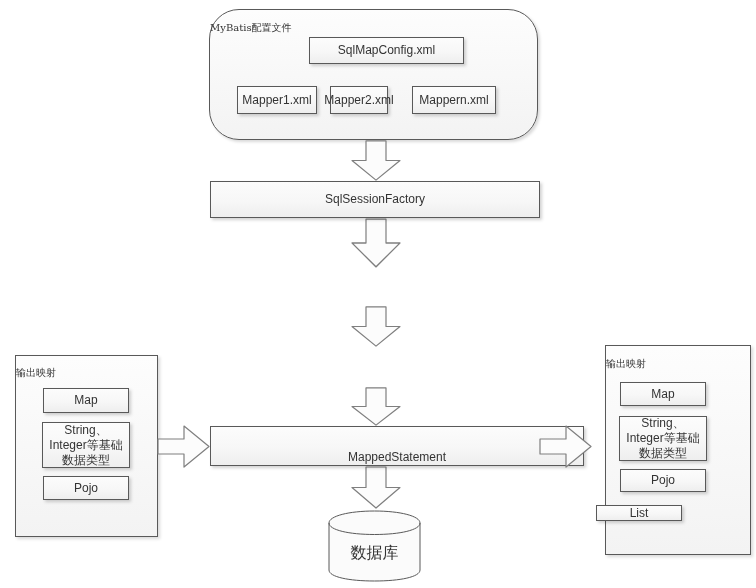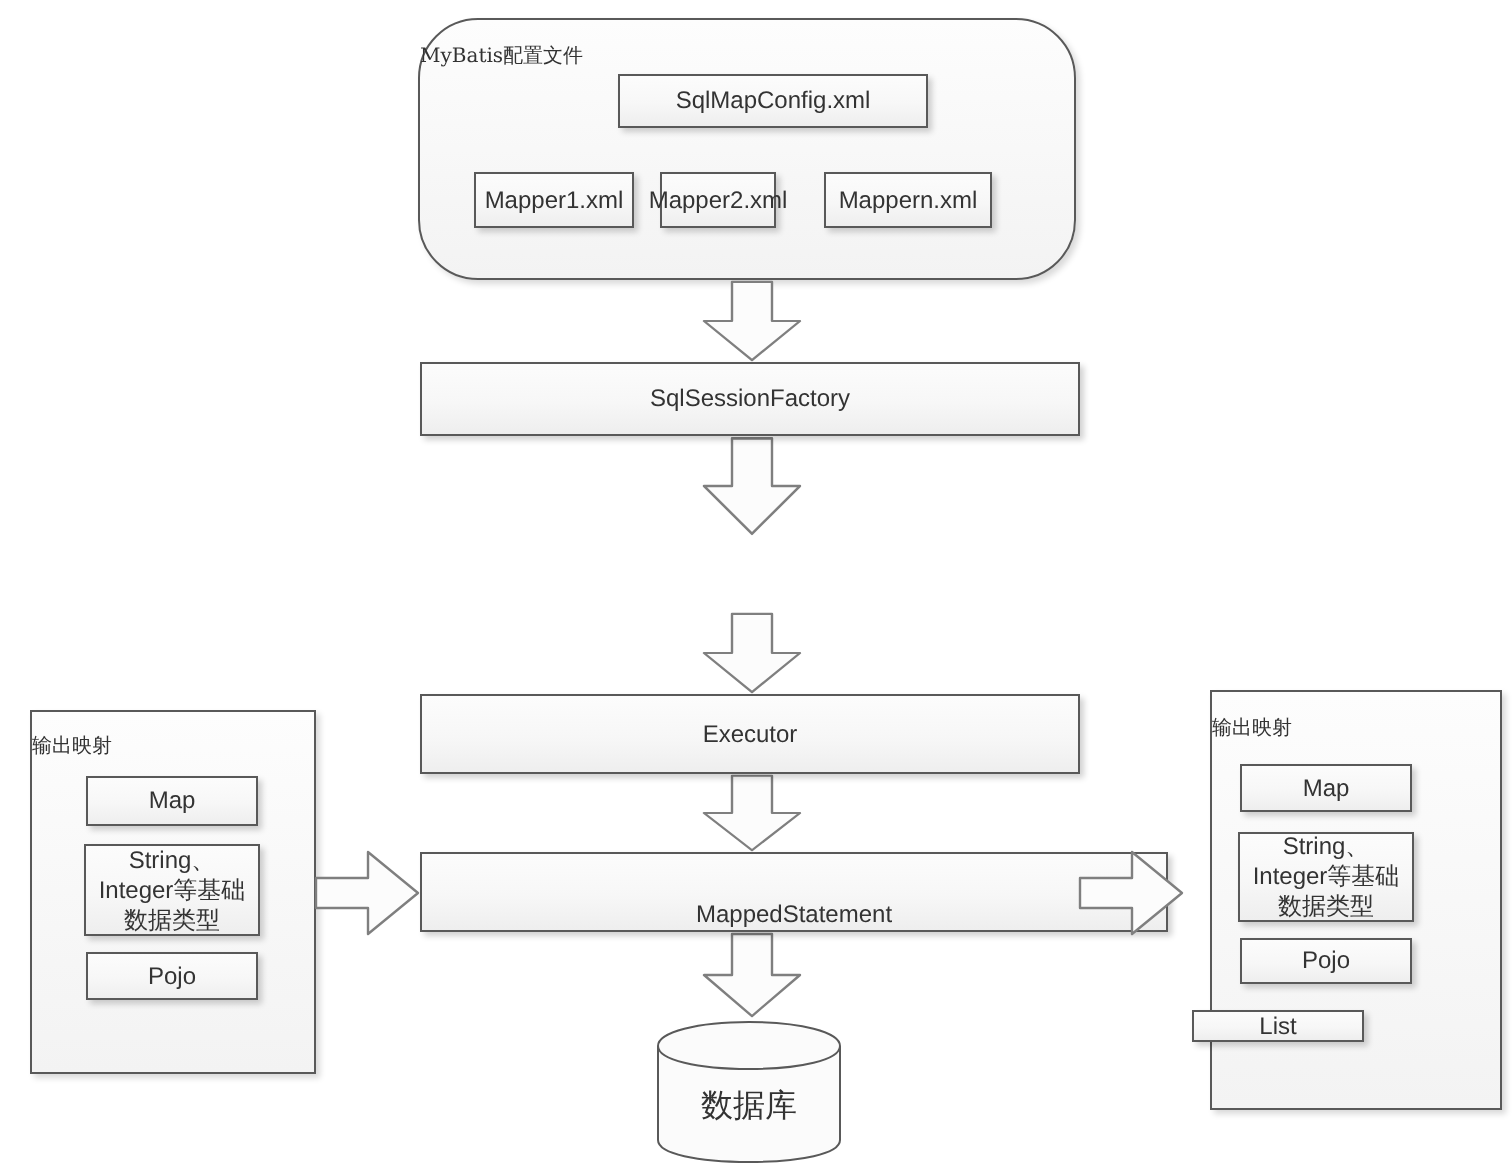--- a/index.html
+++ b/index.html
@@ -111,23 +111,20 @@
     <svg viewBox="0 0 56 44" preserveAspectRatio="none">
         <polygon points="18,1 38,1 38,22 52,22 28,43 4,22 18,22"></polygon>
       </svg>
   </div>
 
   <div class="box" style="left:210px; top:181px; width:330px; height:37px;">
     <span>SqlSessionFactory</span>
   </div>
 
 
-  <div class="box" style="left:210px; top:347px; width:330px; height:40px;">
-    <span>Executor</span>
-  </div>
 
   <div class="box" style="left:210px; top:426px; width:374px; height:40px;align-items:flex-end;">
     <span>MappedStatement</span>
   </div>
 
   <div class="cyl" style="left:327px; top:509px; width:95px; height:74px;">
     <svg viewBox="0 0 95 74">
       <path d="M2,14 C2,7 22,2 47.5,2 C73,2 93,7 93,14 L93,61 C93,68 73,72 47.5,72 C22,72 2,68 2,61 Z" fill="#fbfbfb" stroke="#595959" stroke-width="1"></path>
       <path d="M2,14 C2,21 22,25.5 47.5,25.5 C73,25.5 93,21 93,14" fill="none" stroke="#595959" stroke-width="1"></path>
     </svg>

